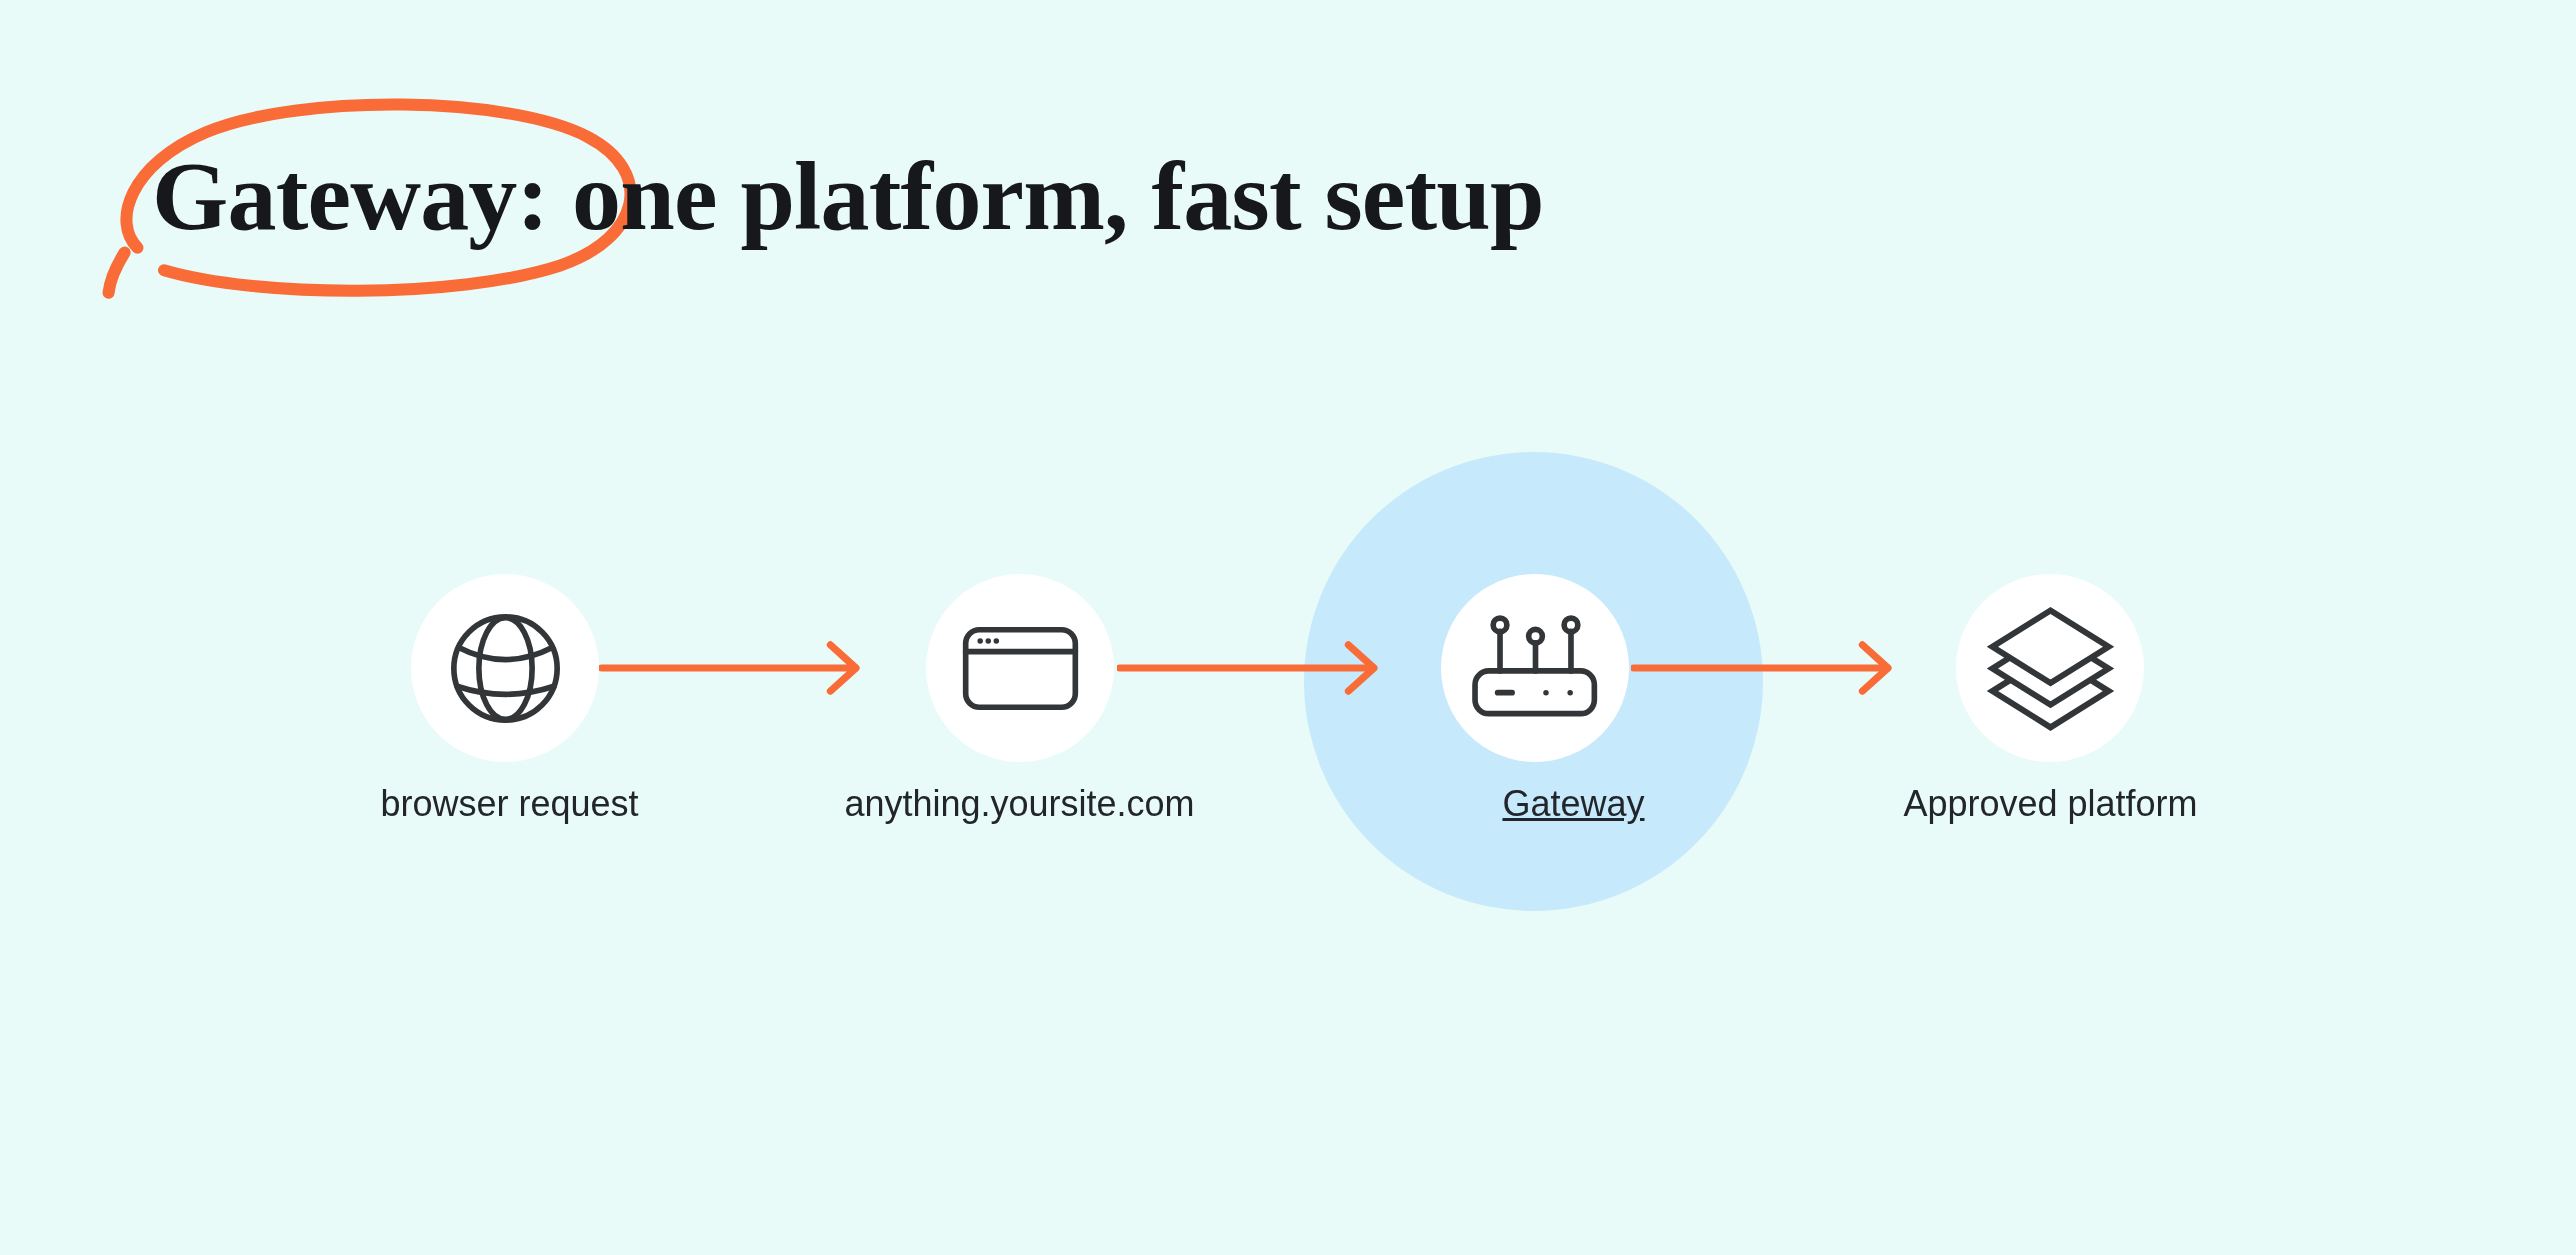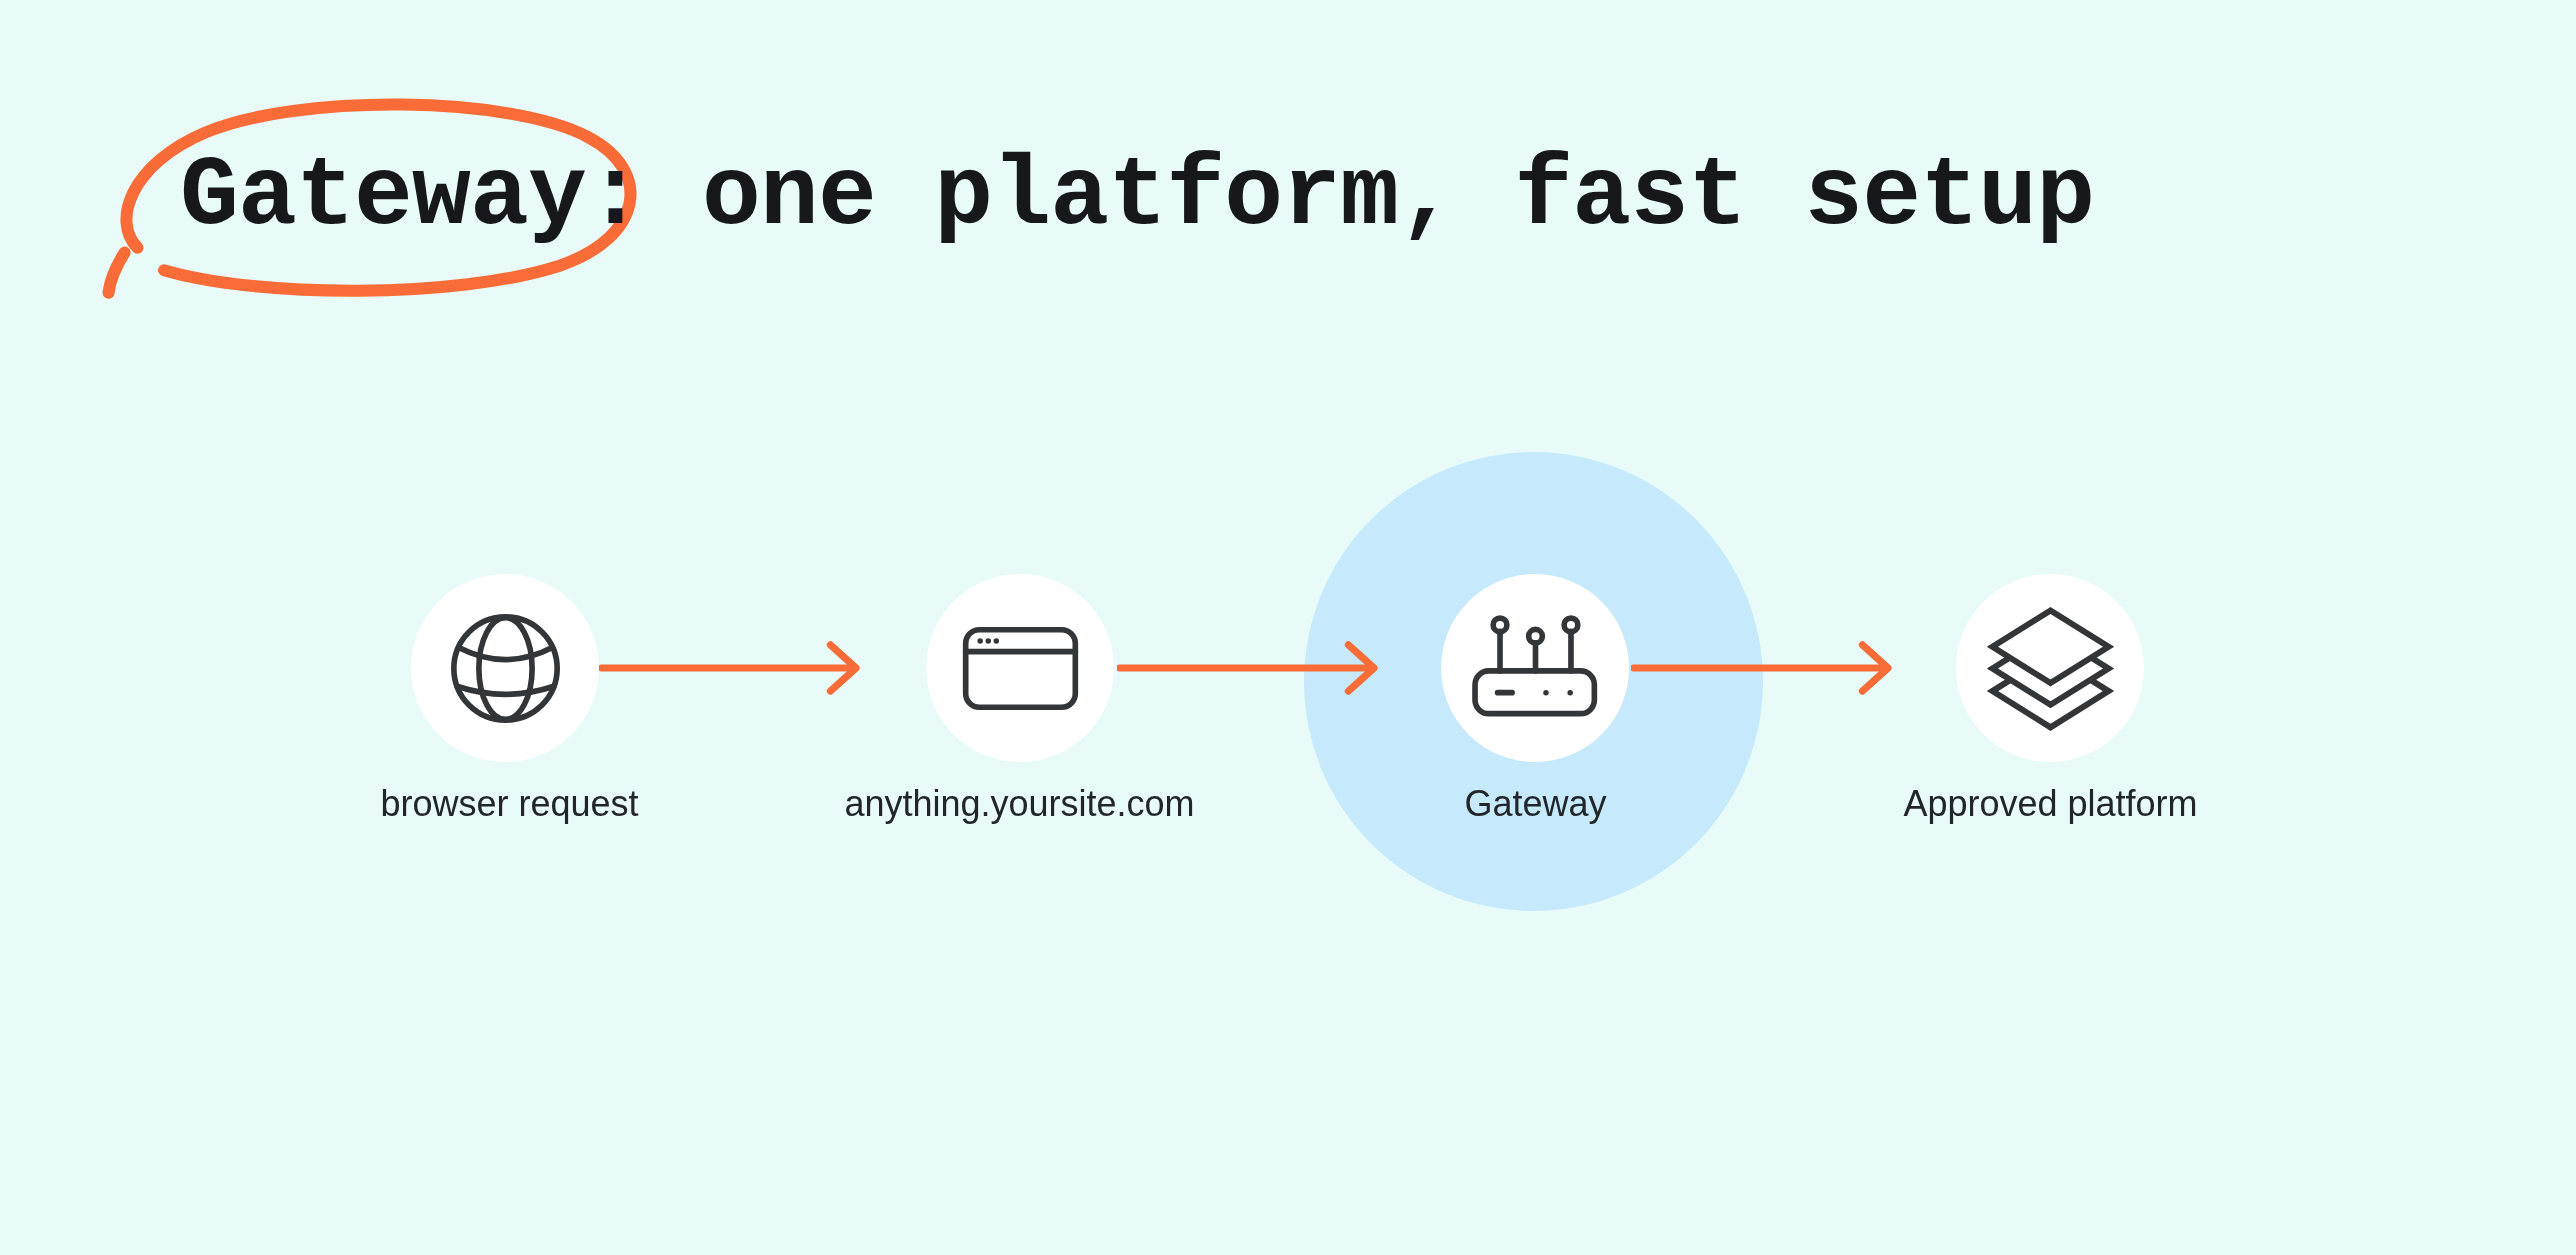--- a/index.html
+++ b/index.html
@@ -14,23 +14,23 @@
   *{margin:0;padding:0;box-sizing:border-box;}
   html,body{width:2576px;height:1256px;}
   body{
     position:relative;
     background:var(--bg);
     font-family:"Liberation Sans", sans-serif;
     overflow:hidden;
   }
   .title{
     position:absolute;
-    left:180px;
+    left:152px;
     top:138px;
-    font-family:Liberation Mono, monospace;
+    font-family:Liberation Serif, serif;
     font-weight:bold;
     font-size:98px;
     letter-spacing:-0.8px;
     line-height:1.2;
     color:var(--title-color);
     white-space:pre;
   }
   .ellipse-annotation{
     position:absolute;
     left:87px;
@@ -82,21 +82,21 @@
     top:782px;
     width:483px;
     font-size:36px;
     line-height:1.2;
     text-align:center;
     color:var(--label-color);
     z-index:4;
   }
   .label-1{left:268px;}
   .label-2{left:778px;}
-  .label-3{left:1294px;}
+  .label-3{left:1332px;text-decoration:underline;}
   .label-4{left:1809px;}
   svg .stroke{
     fill:none;
     stroke:currentColor;
     stroke-width:7px;
     stroke-linecap:round;
     stroke-linejoin:round;
   }
   svg .filldot{fill:currentColor;stroke:none;}
   svg .sheet{

